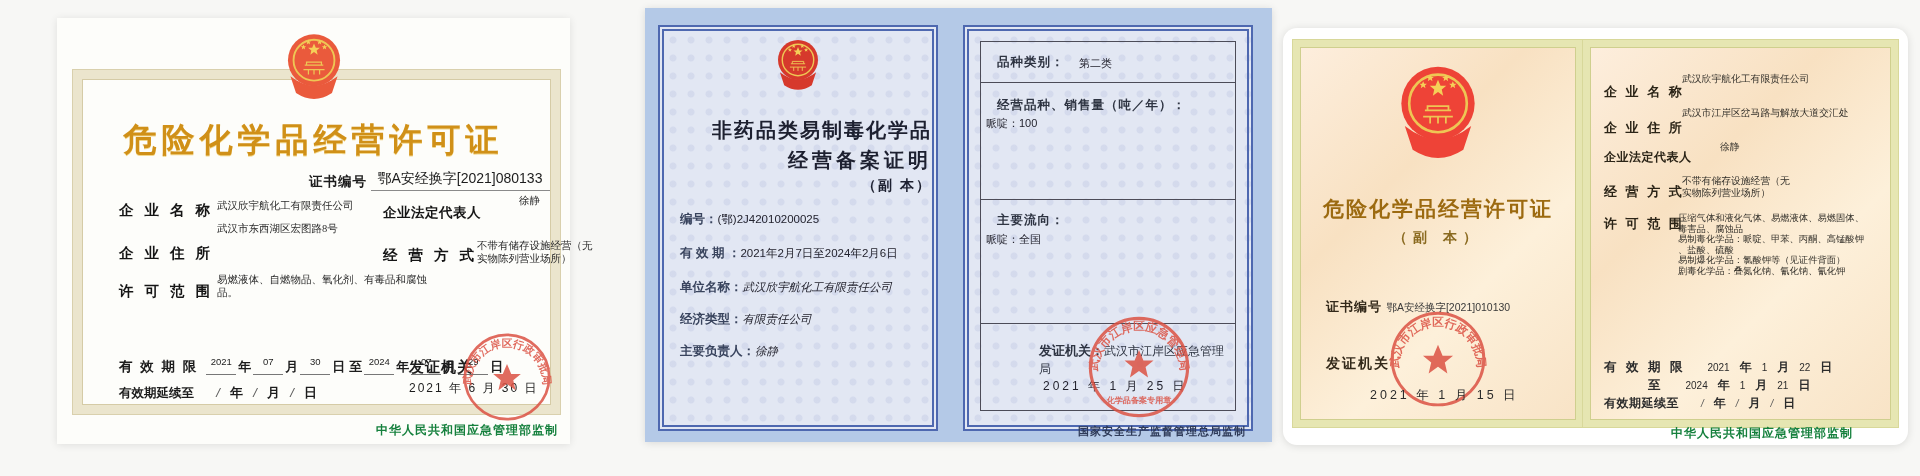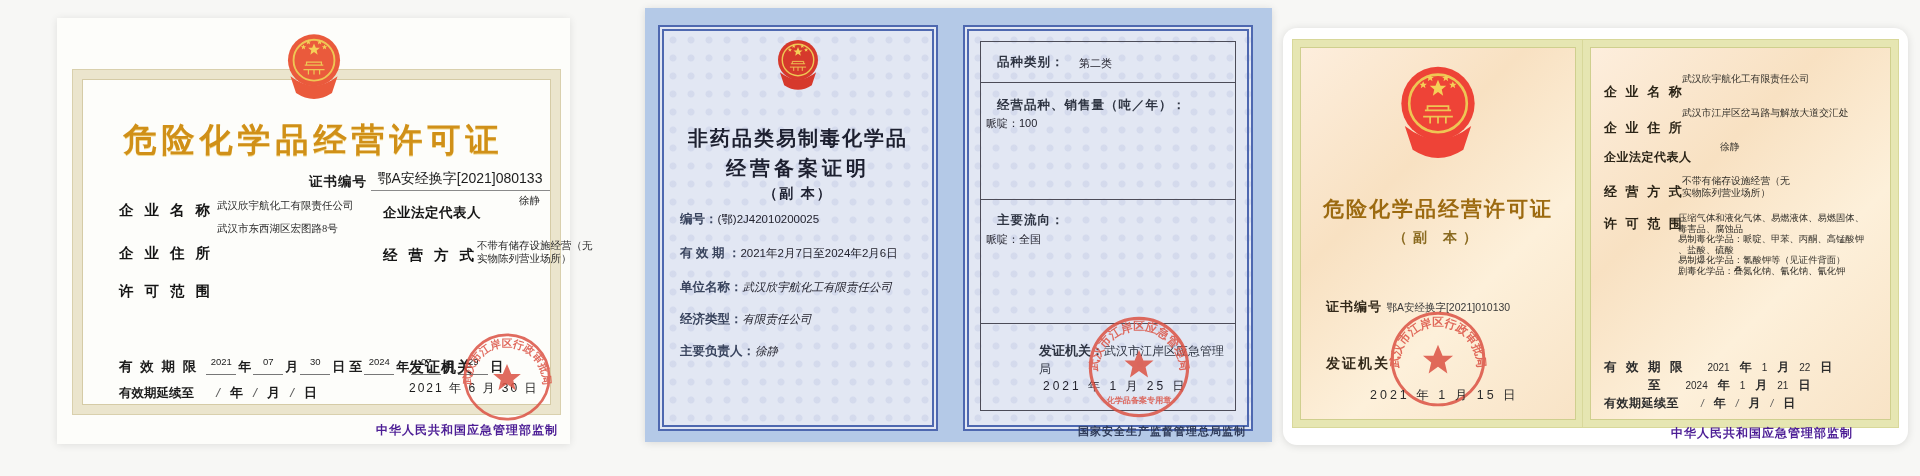--- a/index.html
+++ b/index.html
@@ -35,35 +35,35 @@
   .lc-validity .vlabel{font-weight:bold;font-size:13.5px;letter-spacing:2px;margin-right:8px;}
   .lc-extend{position:absolute;left:62px;top:366px;font-size:13px;}
   .lc-extend .vlabel{font-weight:bold;font-size:12.5px;margin-right:14px;}
   .lc-issuer{position:absolute;left:352px;top:340px;font-weight:bold;font-size:15px;letter-spacing:1px;}
   .lc-issuedate{position:absolute;left:352px;top:362px;font-size:12px;letter-spacing:2px;text-align:center;}
   .stamp{position:absolute;opacity:.85;}
   .lc-stamp{left:404px;top:313px;width:92px;height:92px;}
   .sc{fill:none;stroke:#dc5244;stroke-width:3.5;}
   .sg{color:#dc5244;}
   .st{font-size:14px;font-weight:bold;fill:#dc5244;}
-  .footer{position:absolute;font-weight:bold;font-size:12px;color:#4c1d95;letter-spacing:1px;}
+  .footer{position:absolute;font-weight:bold;font-size:12px;color:#15803d;letter-spacing:1px;}
   .lc-footer{right:12px;top:404px;}
 
   
   .cert-mid{left:645px;top:8px;width:627px;height:434px;background:#b4c9e7;
             box-shadow:0 1px 8px rgba(0,0,0,.12);}
   .m-panel{position:absolute;top:17px;height:394px;background-color:#e2e7f3;
            border:6px double #4e68b0;
            background-image:radial-gradient(circle,rgba(90,110,180,.10) 3px,transparent 4px);
            background-size:18px 18px;}
   .m-panel-l{left:13px;width:268px;}
   .m-panel-r{left:318px;width:278px;}
   .m-emblem{position:absolute;left:50%;margin-left:-24px;top:8px;width:48px;height:60px;color:#d6392c;}
-  .m-title{position:absolute;left:0;right:0;margin:8px;text-align:center;
-           font-family:Liberation Serif, serif;font-weight:bold;color:#1d2030;}
+  .m-title{position:absolute;left:0;right:0;margin:0;text-align:right;
+           font-family:Liberation Sans, sans-serif;font-weight:bold;color:#1d2030;}
   .m-t1{top:86px;font-size:20px;letter-spacing:2px;}
   .m-t2{top:116px;font-size:20px;letter-spacing:4px;}
   .m-t3{top:146px;font-size:14px;letter-spacing:2px;}
   .m-field{position:absolute;left:16px;right:10px;font-size:11.5px;color:#23232e;white-space:nowrap;}
   .m-field .lbl{font-weight:bold;color:#39445e;font-size:12.5px;}
   .m-field .script{font-family:"Liberation Serif","DejaVu Serif",serif;font-style:italic;}
   .m-inner{position:absolute;left:11px;right:11px;top:10px;bottom:14px;border:1px solid #4c4c58;}
   .m-hr{position:absolute;left:0;right:0;height:1px;background:#4c4c58;}
   .m-sec-lbl{position:absolute;font-weight:bold;font-size:12.5px;color:#2e3442;letter-spacing:1px;white-space:nowrap;}
   .m-sec-val{position:absolute;font-size:11px;color:#23232e;white-space:nowrap;}
@@ -152,20 +152,24 @@
     <span class="flabel" style="left:62px;top:226px;">企 业 住 所</span>
     <span class="fval" style="left:160px;top:204px;font-family:Liberation Serif, serif;">武汉市东西湖区宏图路8号</span>
 
     <span class="flabel" style="left:326px;top:228px;">经 营 方 式</span>
     <span class="fval" style="left:420px;top:221px;">
       <span>不带有储存设施经营（无</span><br>
       <span>实物陈列营业场所）</span>
     </span>
 
     <span class="flabel" style="left:62px;top:264px;">许 可 范 围</span>
+    <span class="fval" style="left:160px;top:255px;">
+      <span>易燃液体、自燃物品、氧化剂、有毒品和腐蚀</span><br>
+      <span>品。</span>
+    </span>
 
     <div class="lc-validity ds">
       <span class="vlabel">有 效 期 限</span><span class="slot"><span class="n">2021</span></span><span class="u">年</span><span class="slot"><span class="n">07</span></span><span class="u">月</span><span class="slot"><span class="n">30</span></span><span class="u">日</span><span class="u">至</span><span class="slot"><span class="n">2024</span></span><span class="u">年</span><span class="slot"><span class="n">07</span></span><span class="u">月</span><span class="slot"><span class="n">29</span></span><span class="u">日</span>
     </div>
 
     <div class="lc-extend ds noline">
       <span class="vlabel">有效期延续至</span><span class="slot slash">/</span><span class="u">年</span><span class="slot slash">/</span><span class="u">月</span><span class="slot slash">/</span><span class="u">日</span>
     </div>
 
     <span class="lc-issuer">发证机关</span>

